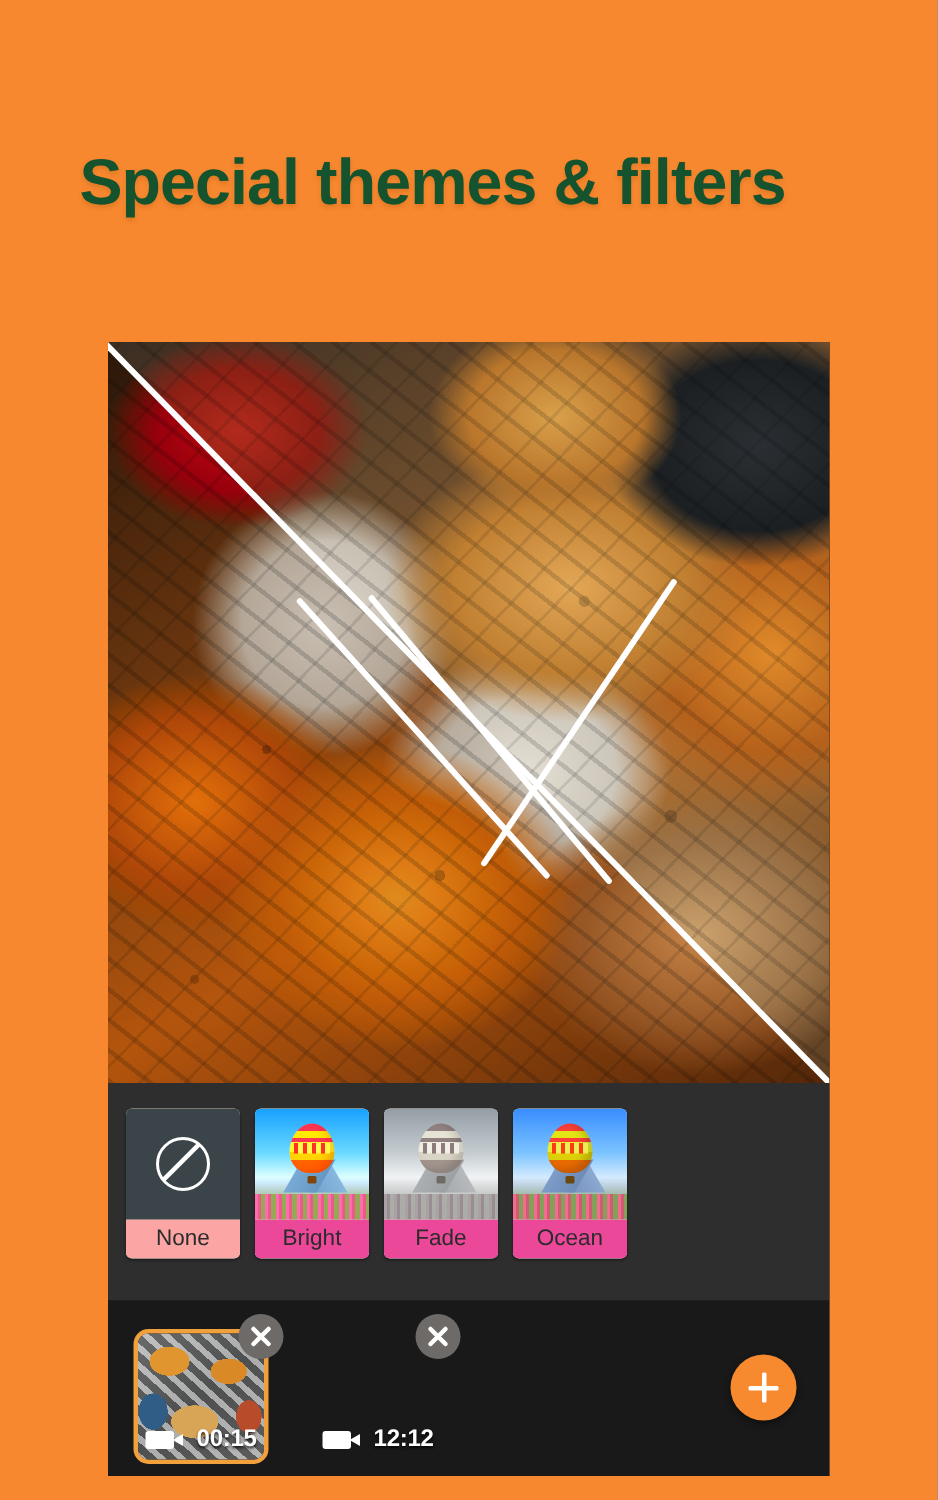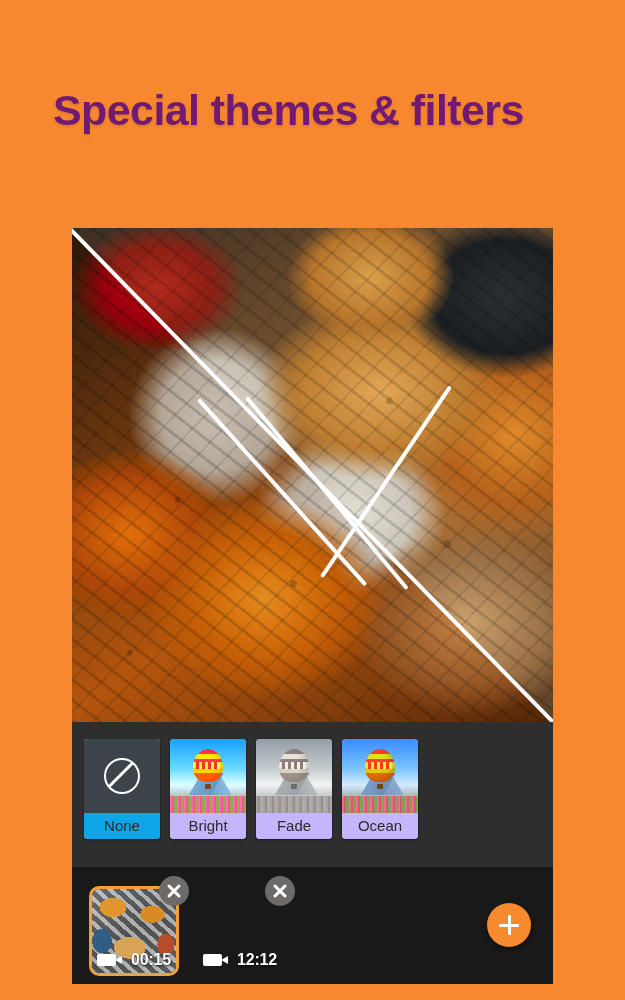--- a/index.html
+++ b/index.html
@@ -12,25 +12,25 @@
     overflow: hidden;
     font-family: "Liberation Sans", sans-serif;
     background: #F7882F;
     position: relative;
   }
 
   
   .promo-title {
     position: absolute;
     left: 53px;
-    top: 86px;
+    top: 98px;
     width: 530px;
     font-size: 43px;
     font-weight: bold;
-    color: #701a75;
+    color: #14532d;
     letter-spacing: -0.6px;
     line-height: 1.12;
     text-shadow: 0 2px 3px rgba(150,70,0,0.22);
     white-space: nowrap;
   }
 
   
   .app-frame {
     position: absolute;
     left: 72px;
@@ -187,21 +187,21 @@
     margin: 2px auto 0;
     background: #6b4a2a;
     border-radius: 1px;
   }
   .filter-label {
     height: 26px;
     line-height: 26px;
     text-align: center;
     font-size: 15px;
     color: #2b2b2b;
-    background: #c4b5fd;
+    background: #ec4899;
     white-space: nowrap;
     overflow: hidden;
   }
   
   .thumb-none {
     background: #3b4549;
     display: flex;
     align-items: center;
     justify-content: center;
   }
@@ -213,39 +213,39 @@
   }
   .none-icon::after {
     content: "";
     position: absolute;
     left: -2px; top: 13px;
     width: 34px; height: 2.6px;
     background: #ffffff;
     transform: rotate(-45deg);
     transform-origin: center;
   }
-  .label-none { background: #0ea5e9; }
+  .label-none { background: #fca5a5; }
   .f-bright { filter: saturate(1.45) contrast(1.12) brightness(1.06); }
   .f-fade   { filter: saturate(0.12) contrast(0.78) brightness(1.2); }
   .f-ins    { filter: saturate(1.1) contrast(1.02) brightness(1.02) sepia(0.12); }
   .f-lime   { filter: sepia(0.55) saturate(1.25) hue-rotate(-12deg) brightness(1.08); }
   .f-ocean  { filter: saturate(1.3) hue-rotate(10deg) contrast(1.08) brightness(1.0); }
 
   
   .timeline {
     position: relative;
     height: 117px;
     background: #191919;
   }
   .clip-row {
     position: absolute;
     left: 20px;
     top: 22px;
     display: flex;
-    gap: 22px;
+    gap: 34px;
   }
   .clip {
     position: relative;
     width: 84px;
     height: 84px;
   }
   .clip-thumb {
     width: 84px; height: 84px;
     border-radius: 7px;
     overflow: hidden;

